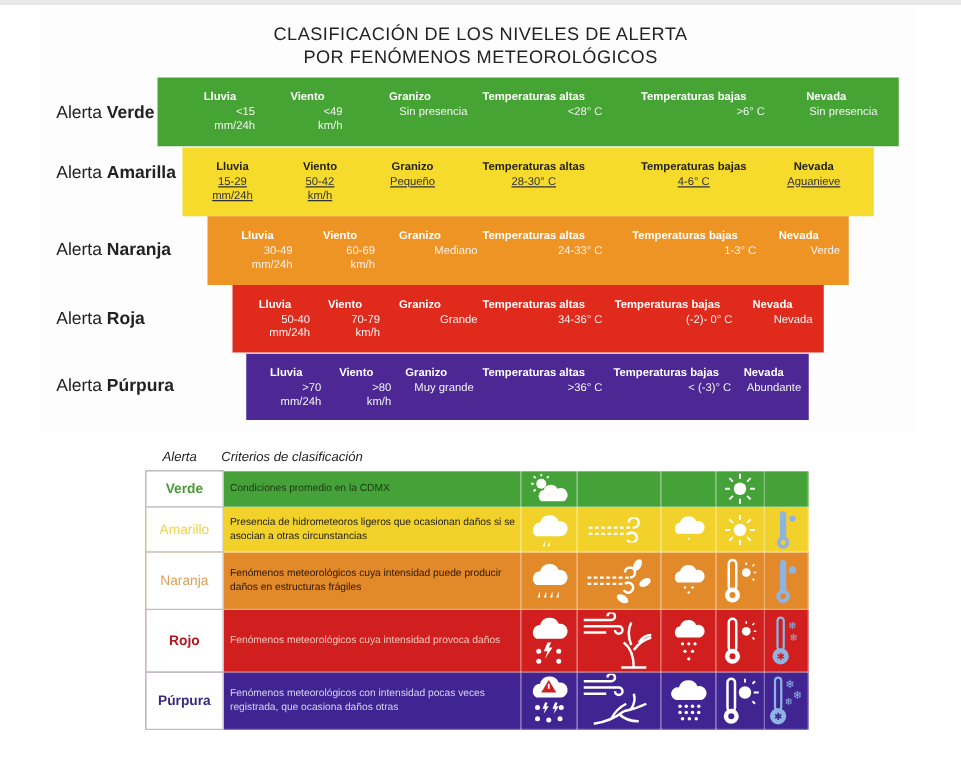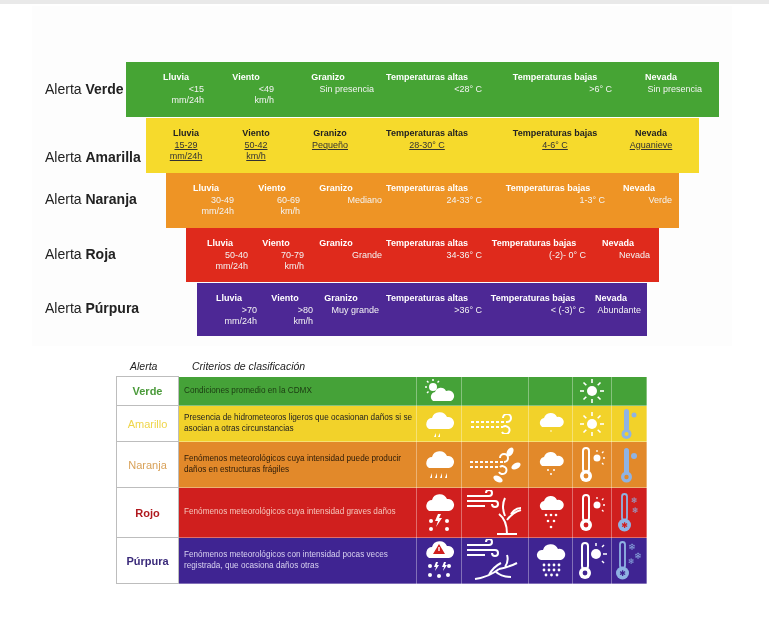--- a/index.html
+++ b/index.html
@@ -24,20 +24,22 @@
   table.crit td.ic{text-align:center;}
   svg{display:block;margin:0 auto;}
 </style>
 </head>
 <body>
 
 <div class="topbar"></div>
 <div class="panel"></div>
 
 <div class="title">
+  <div>CLASIFICACIÓN DE LOS NIVELES DE ALERTA</div>
+  <div>POR FENÓMENOS METEOROLÓGICOS</div>
 </div>
 
 <div class="alert-label" style="top:81px">
   <span>Alerta</span> <b>Verde</b>
 </div>
 <div class="bar light" style="left:126px;top:62px;width:593px;height:55px;background:#46a434">
   <div class="cell" style="left:22px;width:56px">
       <span class="h">Lluvia</span>
       <span class="v">&lt;15
 mm/24h</span>
@@ -58,21 +60,21 @@
   <div class="cell" style="left:372px;width:114px">
       <span class="h">Temperaturas bajas</span>
       <span class="v">&gt;6° C</span>
     </div>
   <div class="cell" style="left:494px;width:82px">
       <span class="h">Nevada</span>
       <span class="v">Sin presencia</span>
     </div>
 </div>
 
-<div class="alert-label" style="top:149px">
+<div class="alert-label" style="top:129px">
   <span>Alerta</span> <b>Amarilla</b>
 </div>
 <div class="bar dark" style="left:146px;top:118px;width:553px;height:55px;background:#f6da2c">
   <div class="cell" style="left:12px;width:56px">
       <span class="h">Lluvia</span>
       <span class="v">15-29
 mm/24h</span>
     </div>
   <div class="cell" style="left:82px;width:56px">
       <span class="h">Viento</span>
@@ -187,21 +189,21 @@
       <span class="h">Temperaturas bajas</span>
       <span class="v">&lt; (-3)° C</span>
     </div>
   <div class="cell" style="left:384px;width:60px">
       <span class="h">Nevada</span>
       <span class="v">Abundante</span>
     </div>
 </div>
 
 <div class="hdr" style="left:130px">Alerta</div>
-<div class="hdr" style="left:192px">Criterios de clasificación</div>
+<div class="hdr" style="left:177px">Criterios de clasificación</div>
 
 <table class="crit">
 
   <tbody>
       <tr style="height:29px;background:#45a238">
     <td class="lab" style="color:#4a9a3a">Verde</td>
     <td class="desc" style="color:#1b3a12">Condiciones promedio en la CDMX</td>
     <td class="ic" style="width:44px">
       <svg width="32" height="24" viewBox="0 0 32 24">
             <circle cx="10" cy="8" r="4" fill="#fff"></circle>
@@ -336,21 +338,21 @@
             <rect x="6" y="2" width="5" height="26" rx="2.5" fill="#8fb3e3"></rect>
             <circle cx="8.5" cy="31" r="5.5" fill="#8fb3e3"></circle>
             <circle cx="8.5" cy="31" r="2.2" fill="#e2892a"></circle>
             <circle cx="16" cy="10" r="3" fill="#8fb3e3"></circle>
           </svg>
     </td>
   </tr>
 
   <tr style="height:50px;background:#d01f1e">
     <td class="lab" style="color:#b0191e">Rojo</td>
-    <td class="desc" style="color:#f5c7bd">Fenómenos meteorológicos cuya intensidad graves daños</td>
+    <td class="desc" style="color:#f5c7bd">Fenómenos meteorológicos cuya intensidad provoca daños</td>
     <td class="ic">
       <svg width="32" height="44" viewBox="0 0 32 44">
             <path d="M6 20 a6 6 0 0 1 3-11 a8 8 0 0 1 15-1 a6 6 0 0 1 2 12z" fill="#fff"></path>
             <path d="M15 23 l-3 7 h3 l-2 6 l6 -9 h-3 l2 -4z" fill="#fff"></path>
             <g fill="#fff">
               <circle cx="8" cy="30" r="2"></circle>
               <circle cx="24" cy="30" r="2"></circle>
               <circle cx="8" cy="38" r="2"></circle>
               <circle cx="24" cy="38" r="2"></circle>
             </g>

